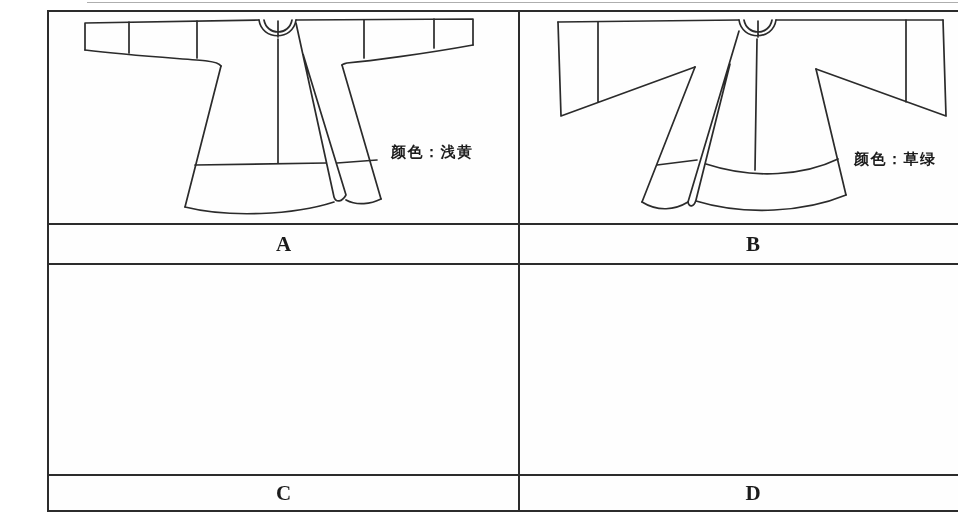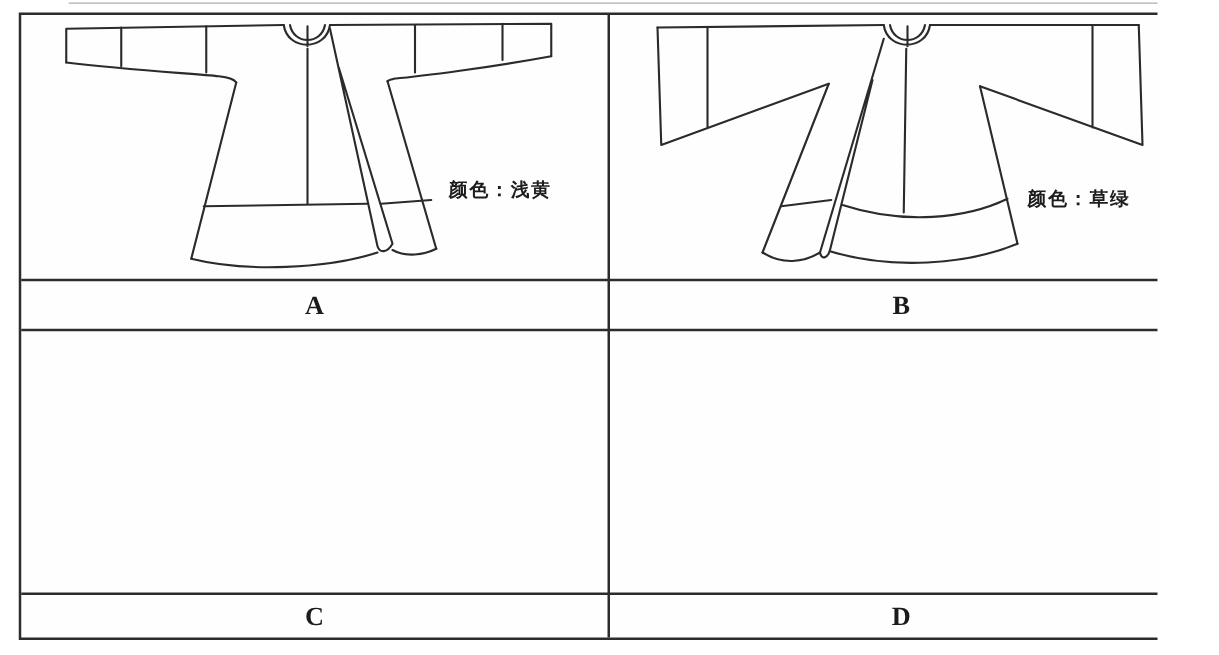--- a/index.html
+++ b/index.html
@@ -1,18 +1,18 @@
 <!DOCTYPE html>
 <html><head>
 <meta charset="utf-8">
 <style>
   html,body{margin:0;padding:0;background:#ffffff;}
   .canvas{
     position:relative;width:926px;height:524px;background:#ffffff;
-    font-family:"DejaVu Sans",sans-serif;overflow:hidden;
+    font-family:"DejaVu Sans",sans-serif;overflow:hidden;margin-left:32px;
   }
   .top-artifact{
     position:absolute;top:2px;left:55px;width:918px;height:1px;
     background:#9a9a9a;opacity:.8;
   }
   .frame{
     position:absolute;left:15px;top:10px;width:941px;height:502px;
     border:2px solid #2c2c2c;box-sizing:border-box;background:#fefefe;
   }
   .hline{position:absolute;left:0;right:0;height:2px;background:#2c2c2c;}

